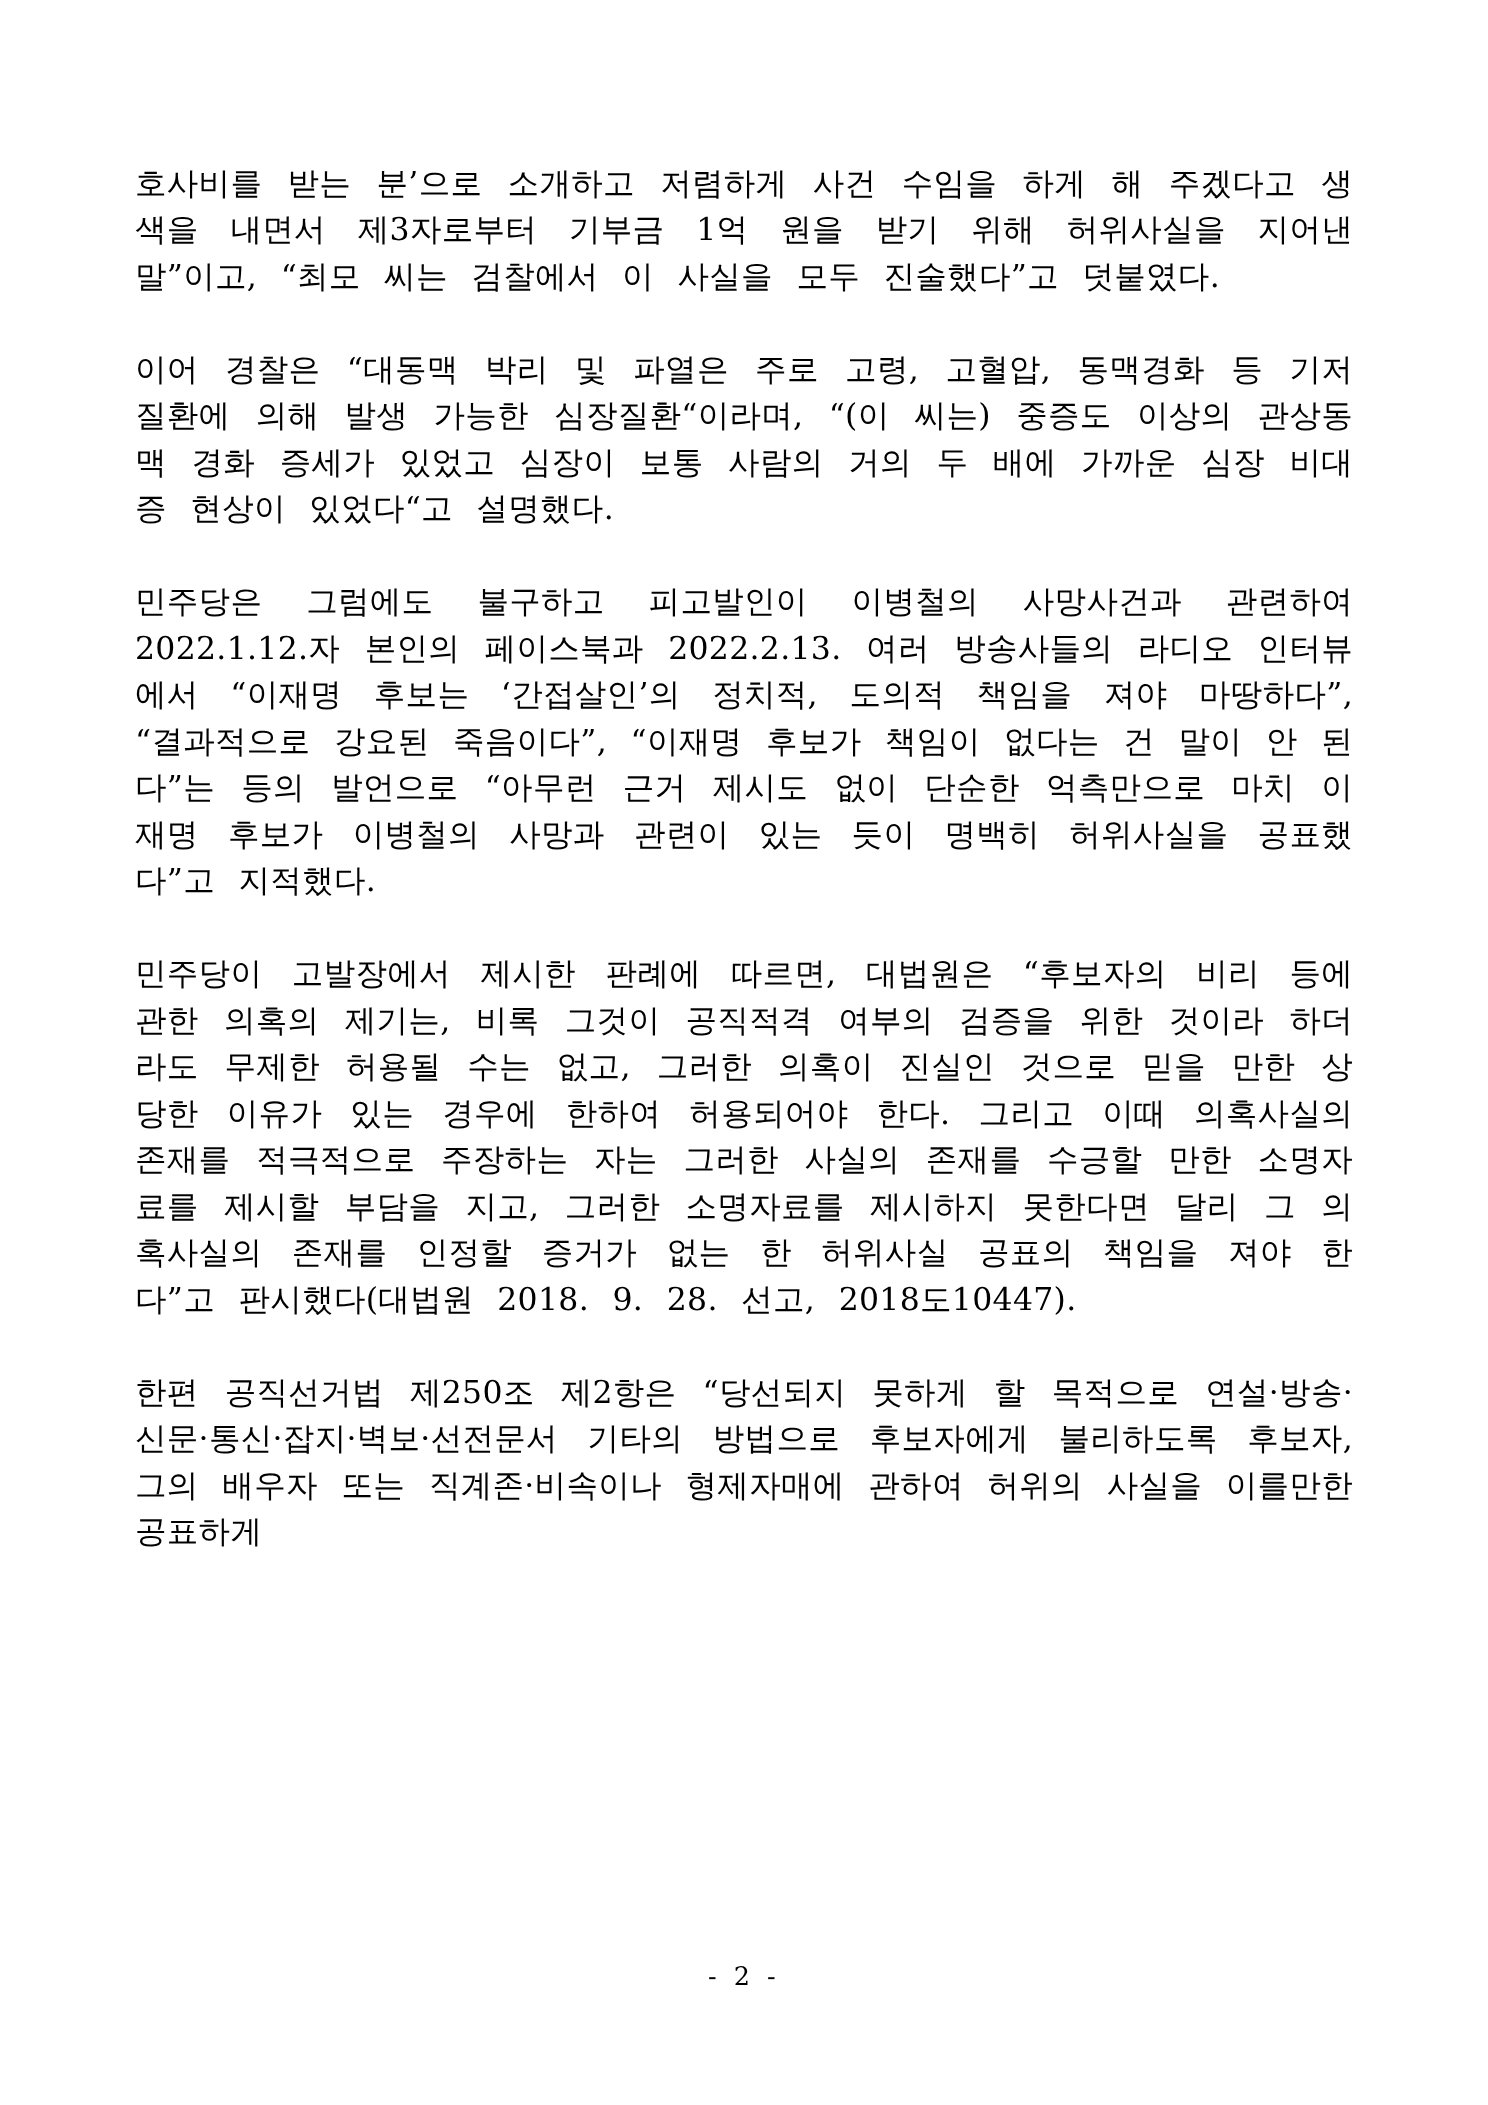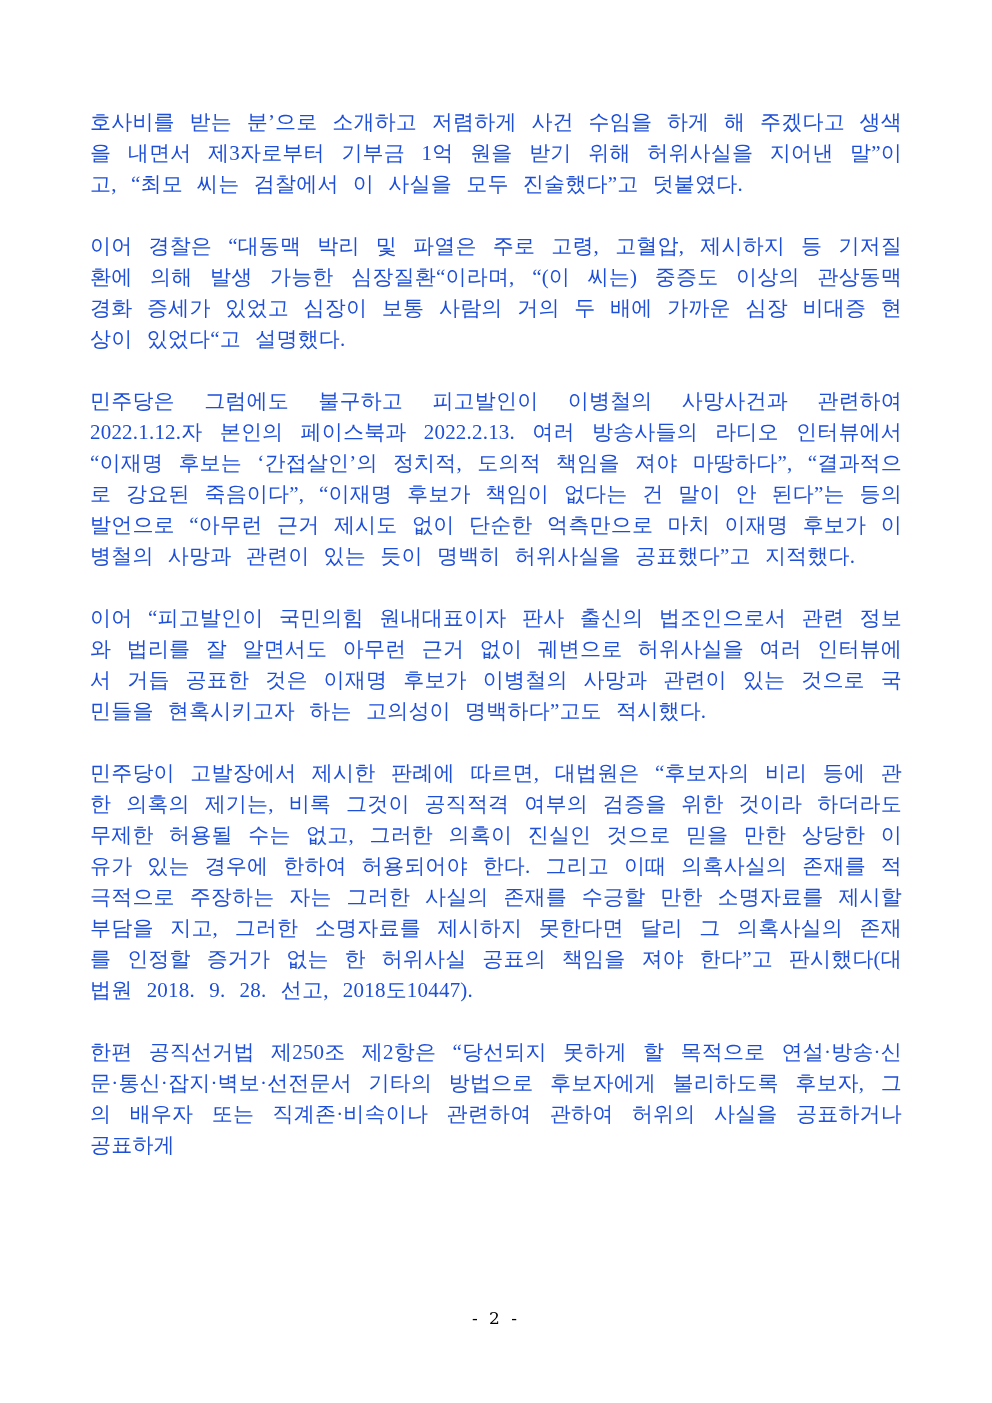--- a/index.html
+++ b/index.html
@@ -24,41 +24,39 @@
     width: 812px;
   }
   .para {
     margin: 0 0 31px 0;
     font-size: 21px;
     line-height: 31px;
     letter-spacing: 0.2px;
     word-spacing: 0.42em;
     text-align: justify;
     text-align-last: left;
-    color: #1d4ed8;
-    font-family: Liberation Serif, serif;
+    color: #000000;
   }
   .page-footer {
     position: absolute;
     top: 1307px;
     left: 0;
     width: 100%;
     text-align: center;
     font-size: 17px;
     line-height: 22px;
     color: #000000;
     letter-spacing: 3px;
   }
 </style>
 </head>
 <body>
 
 <div class="page">
   <div class="content">
     <p class="para">호사비를 받는 분’으로 소개하고 저렴하게 사건 수임을 하게 해 주겠다고 생색을 내면서 제3자로부터 기부금 1억 원을 받기 위해 허위사실을 지어낸 말”이고, “최모 씨는 검찰에서 이 사실을 모두 진술했다”고 덧붙였다.</p>
-    <p class="para">이어 경찰은 “대동맥 박리 및 파열은 주로 고령, 고혈압, 제시하지 등 기저질환에 의해 발생 가능한 심장질환“이라며, “(이 씨는) 중증도 이상의 관상동맥 경화 증세가 있었고 심장이 보통 사람의 거의 두 배에 가까운 심장 비대증 현상이 있었다“고 설명했다.</p>
+    <p class="para">이어 경찰은 “대동맥 박리 및 파열은 주로 고령, 고혈압, 동맥경화 등 기저질환에 의해 발생 가능한 심장질환“이라며, “(이 씨는) 중증도 이상의 관상동맥 경화 증세가 있었고 심장이 보통 사람의 거의 두 배에 가까운 심장 비대증 현상이 있었다“고 설명했다.</p>
     <p class="para">민주당은 그럼에도 불구하고 피고발인이 이병철의 사망사건과 관련하여 2022.1.12.자 본인의 페이스북과 2022.2.13. 여러 방송사들의 라디오 인터뷰에서 “이재명 후보는 ‘간접살인’의 정치적, 도의적 책임을 져야 마땅하다”, “결과적으로 강요된 죽음이다”, “이재명 후보가 책임이 없다는 건 말이 안 된다”는 등의 발언으로 “아무런 근거 제시도 없이 단순한 억측만으로 마치 이재명 후보가 이병철의 사망과 관련이 있는 듯이 명백히 허위사실을 공표했다”고 지적했다.</p>
-    <p class="para">이어 “피고발인이 국민의힘 원내대표이자 판사 출신의 법조인으로서 관련 정보와 법리를 잘 알면서도 아무런 근거 없이 궤변으로 허위사실을 여러 인터뷰에서 거듭 공표한 것은 이재명 후보가 이병철의 사망과 관련이 있는 것으로 국민들을 현혹시키고자 하는 고의성이 명백하다”고도 적시했다.</p>
     <p class="para">민주당이 고발장에서 제시한 판례에 따르면, 대법원은 “후보자의 비리 등에 관한 의혹의 제기는, 비록 그것이 공직적격 여부의 검증을 위한 것이라 하더라도 무제한 허용될 수는 없고, 그러한 의혹이 진실인 것으로 믿을 만한 상당한 이유가 있는 경우에 한하여 허용되어야 한다. 그리고 이때 의혹사실의 존재를 적극적으로 주장하는 자는 그러한 사실의 존재를 수긍할 만한 소명자료를 제시할 부담을 지고, 그러한 소명자료를 제시하지 못한다면 달리 그 의혹사실의 존재를 인정할 증거가 없는 한 허위사실 공표의 책임을 져야 한다”고 판시했다(대법원 2018. 9. 28. 선고, 2018도10447).</p>
-    <p class="para">한편 공직선거법 제250조 제2항은 “당선되지 못하게 할 목적으로 연설·방송·신문·통신·잡지·벽보·선전문서 기타의 방법으로 후보자에게 불리하도록 후보자, 그의 배우자 또는 직계존·비속이나 관련하여 관하여 허위의 사실을 공표하거나 공표하게</p>
+    <p class="para">한편 공직선거법 제250조 제2항은 “당선되지 못하게 할 목적으로 연설·방송·신문·통신·잡지·벽보·선전문서 기타의 방법으로 후보자에게 불리하도록 후보자, 그의 배우자 또는 직계존·비속이나 형제자매에 관하여 허위의 사실을 이를만한 공표하게</p>
   </div>
   <div class="page-footer">- 2 -</div>
 </div>
 
 </body></html>

